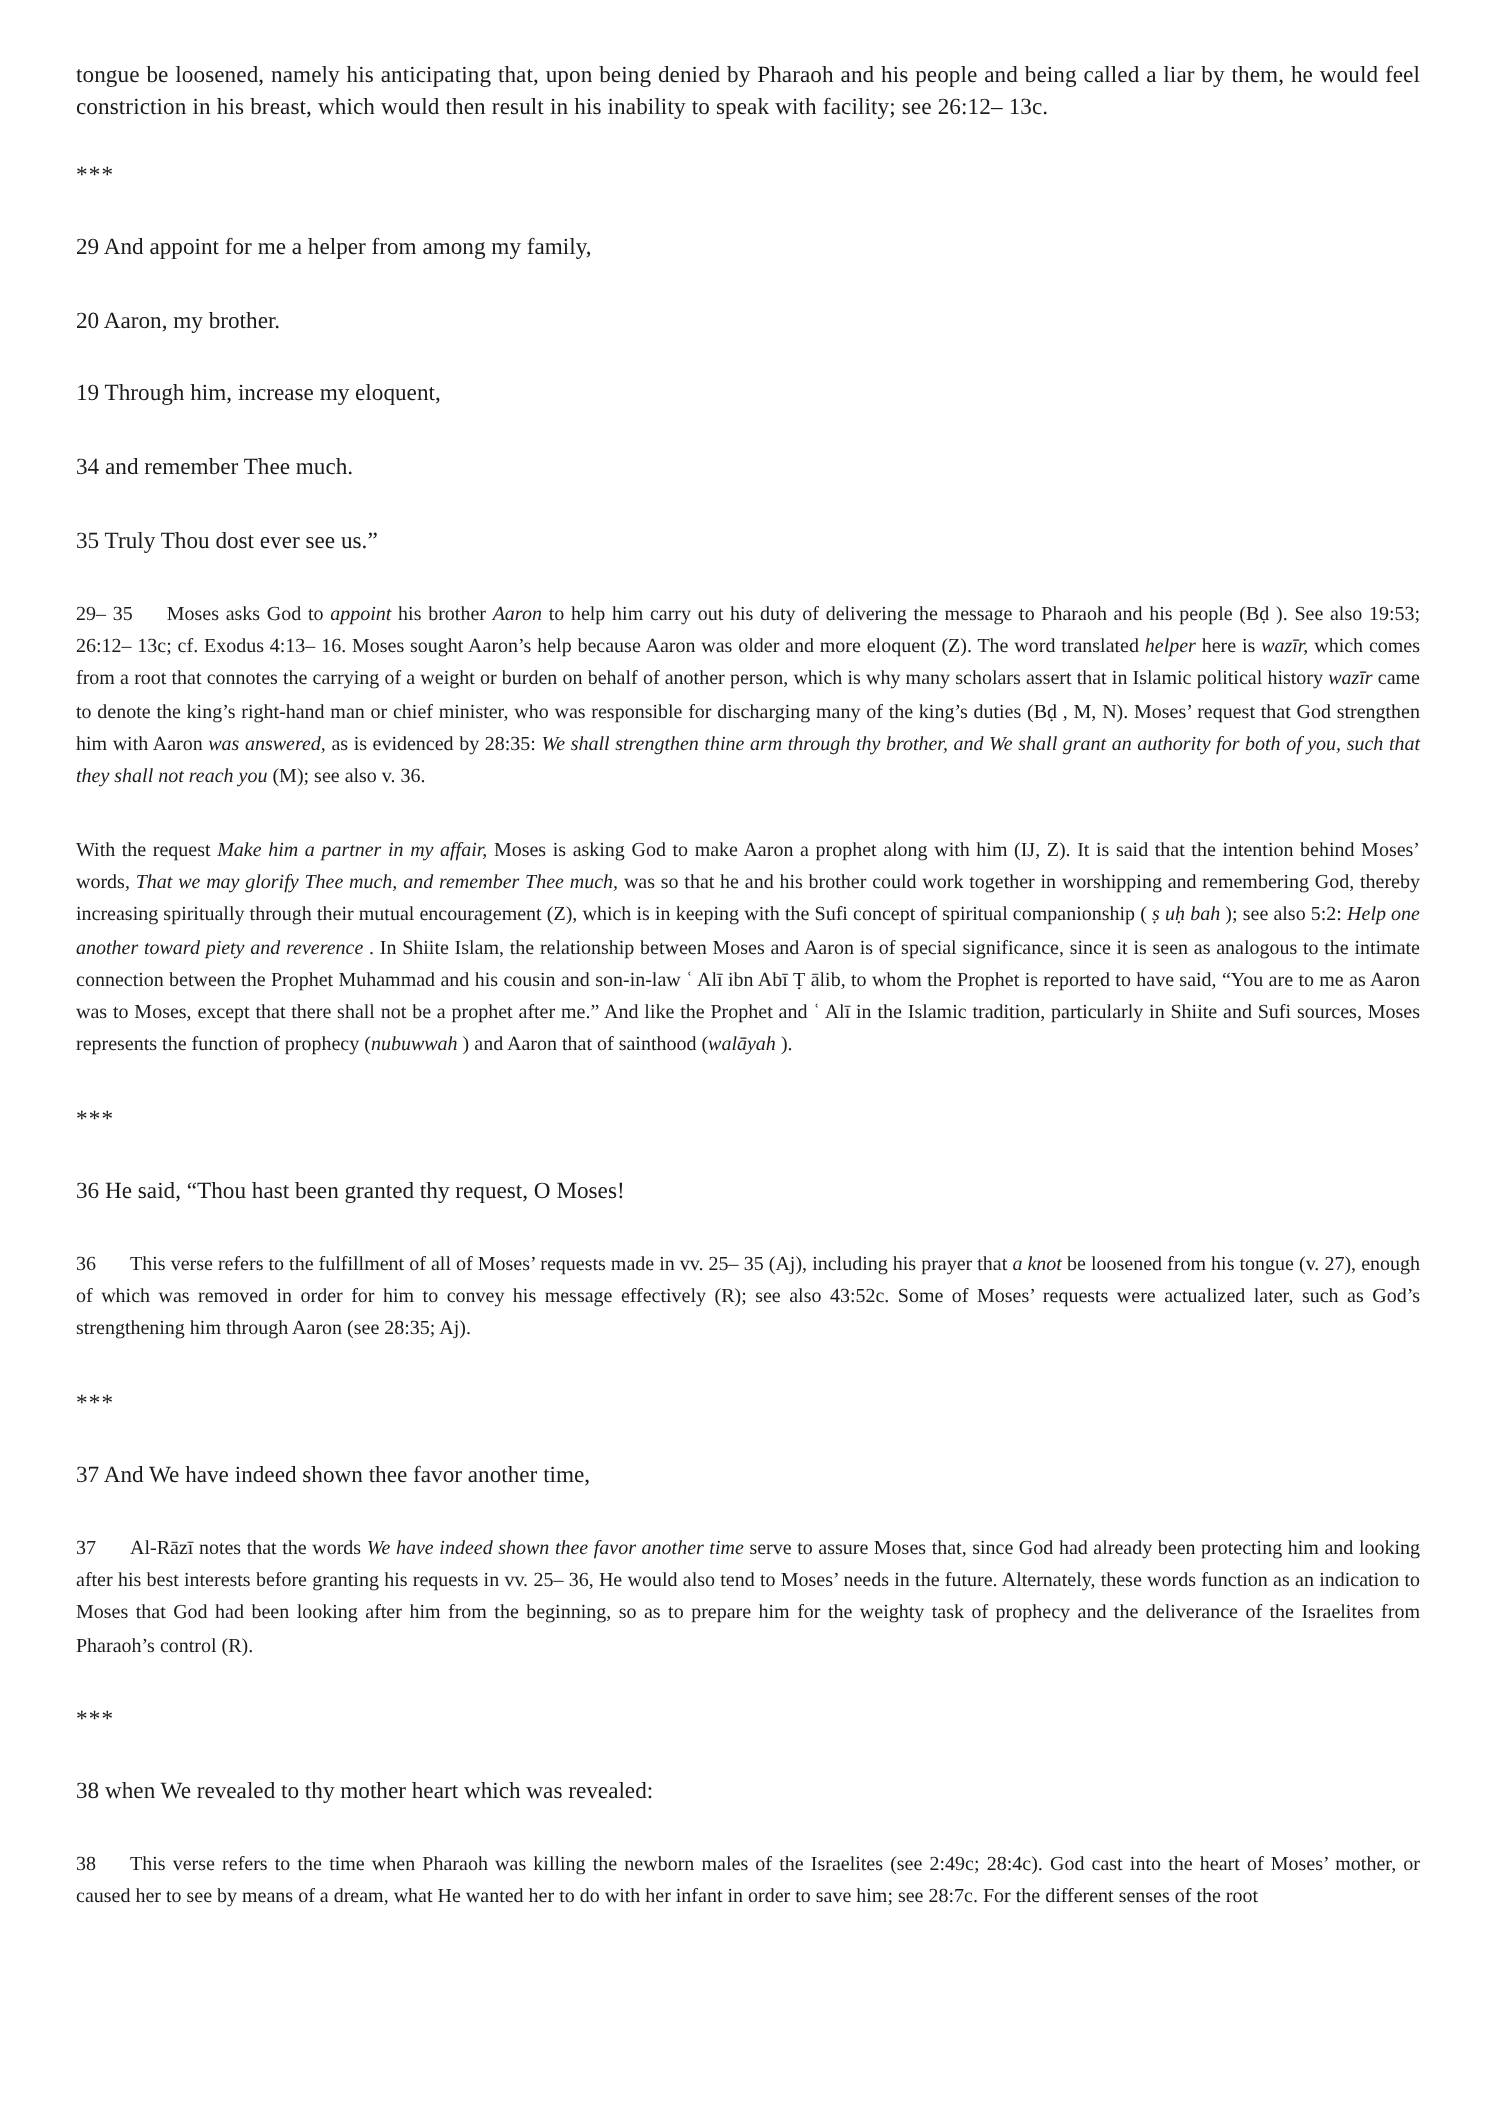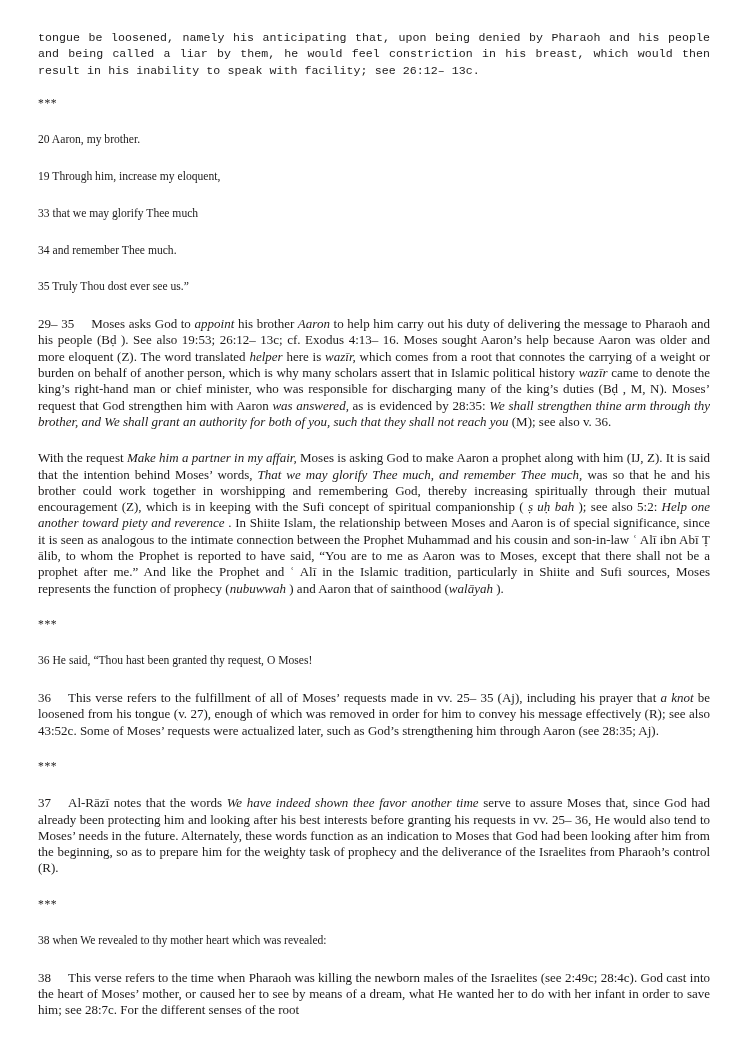--- a/index.html
+++ b/index.html
@@ -25,21 +25,20 @@
   }
   .block {
     font-size: 11.6px;
     line-height: 16.3px;
     text-align: justify;
     text-justify: inter-word;
     margin: 0 0 11px 0;
     color: #1c1a1a;
     letter-spacing: 0.04px;
     word-spacing: 0.1px;
-    font-family: Liberation Mono, monospace;
   }
 
   
   .cont {
     margin-bottom: 17px;
   }
 
   
   .verse {
     font-size: 11.6px;
@@ -54,21 +53,21 @@
     font-size: 11.6px;
     line-height: 16.3px;
     letter-spacing: 0.6px;
     margin: 0 0 20px 0;
     color: #1c1a1a;
     font-family: "Liberation Serif", "DejaVu Serif", serif;
   }
 
   
   .commentary {
-    font-size: 13px;
+    font-size: 10px;
     line-height: 16.3px;
     text-align: justify;
     margin: 0 0 20px 0;
     color: #1c1a1a;
   }
   .commentary .vnum {
     font-weight: 400;
   }
   .commentary .gap {
     display: inline-block;
@@ -82,30 +81,30 @@
 
 <div class="page">
 
   <p class="block cont">
     <span>tongue be loosened, namely his anticipating that, upon being denied by Pharaoh and his people and being called a liar by them, he would feel constriction in his breast, which would then result in his inability to speak with facility; see 26:12– 13c.</span>
   </p>
 
   <p class="sep">***</p>
 
   <p class="verse">
+    <span>29</span>
+    <span>And appoint for me a helper from among my family,</span>
+  </p>
+  <p class="verse">
     <span>20</span>
     <span>Aaron, my brother.</span>
   </p>
   <p class="verse">
     <span>19</span>
     <span>Through him, increase my eloquent,</span>
-  </p>
-  <p class="verse">
-    <span>33</span>
-    <span>that we may glorify Thee much</span>
   </p>
   <p class="verse">
     <span>34</span>
     <span>and remember Thee much.</span>
   </p>
   <p class="verse">
     <span>35</span>
     <span>Truly Thou dost ever see us.”</span>
   </p>
 
@@ -123,20 +122,24 @@
     <span>36</span>
     <span>He said, “Thou hast been granted thy request, O Moses!</span>
   </p>
 
   <p class="commentary">
     <span class="vnum">36</span><span class="gap"></span><span>This verse refers to the fulfillment of all of Moses’ requests made in vv. 25– 35 (Aj), including his prayer that </span><i>a knot</i><span> be loosened from his tongue (v. 27), enough of which was removed in order for him to convey his message effectively (R); see also 43:52c. Some of Moses’ requests were actualized later, such as God’s strengthening him through Aaron (see 28:35; Aj).</span>
   </p>
 
   <p class="sep">***</p>
 
+  <p class="verse">
+    <span>37</span>
+    <span>And We have indeed shown thee favor another time,</span>
+  </p>
 
   <p class="commentary">
     <span class="vnum">37</span><span class="gap"></span><span>Al-Rāzī notes that the words </span><i>We have indeed shown thee favor another time</i><span> serve to assure Moses that, since God had already been protecting him and looking after his best interests before granting his requests in vv. 25– 36, He would also tend to Moses’ needs in the future. Alternately, these words function as an indication to Moses that God had been looking after him from the beginning, so as to prepare him for the weighty task of prophecy and the deliverance of the Israelites from Pharaoh’s control (R).</span>
   </p>
 
   <p class="sep">***</p>
 
   <p class="verse">
     <span>38</span>
     <span>when We revealed to thy mother heart which was revealed:</span>

